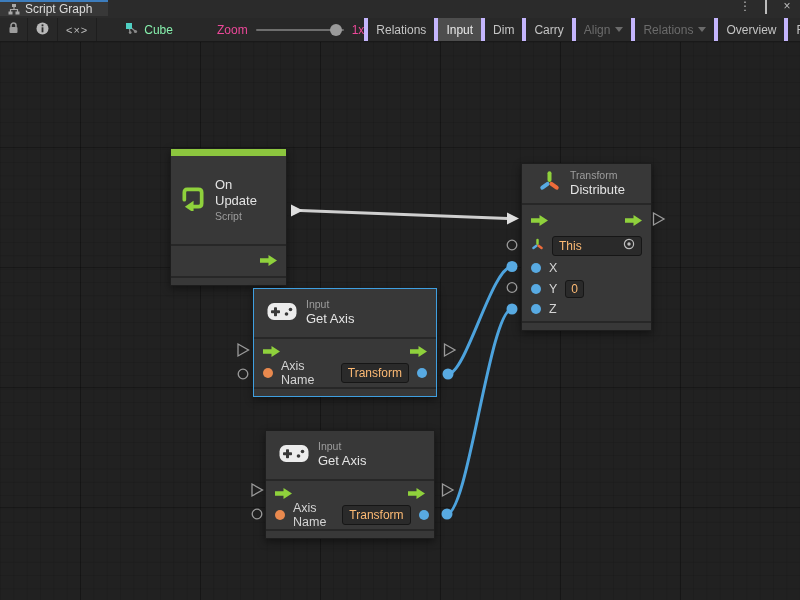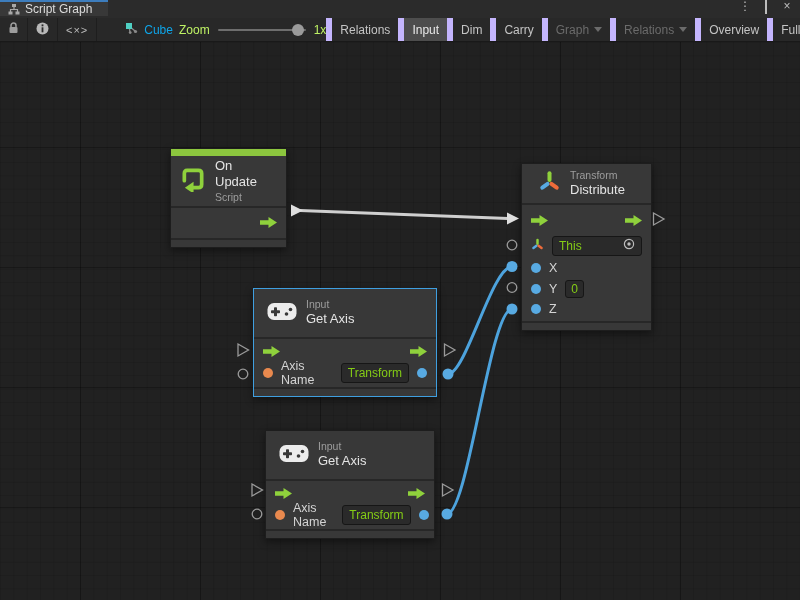--- a/index.html
+++ b/index.html
@@ -14,24 +14,24 @@
   .win-btn { font-size:12px; line-height:1; width:14px; text-align:center; cursor:default; }
   .maximize-box { width:10px; height:9px; border:1px solid #bcbcbc; border-top-width:2px; }
 
   
   .toolbar { height:24px; background:#282828; border-bottom:1px solid #191919; display:flex; align-items:stretch; font-size:12px; color:#c4c4c4; }
   .tbtn { display:flex; align-items:center; justify-content:center; padding:0 8px; border-right:1px solid #1e1e1e; white-space:nowrap; }
   .tbtn.nb { border-right:none; }
   .tbtn.active { background:#4d4d4d; color:#e8e8e8; }
   .tbtn.disabled { color:#6b6b6b; }
   .tbar-right { margin-left:auto; display:flex; align-items:stretch; }
-  .tbar-right .tbtn { border-left:6px solid #c4b5fd; border-right:none; }
+  .tbar-right .tbtn { border-left:4px solid #c4b5fd; border-right:none; }
   .caret { width:0; height:0; border-left:4px solid transparent; border-right:4px solid transparent; border-top:5px solid #6b6b6b; margin-left:5px; }
-  .target-widget { display:flex; align-items:center; gap:5px; margin-left:22px; padding:0 6px; color:#0ea5e9; }
-  .zoom-widget { display:flex; align-items:center; gap:8px; color:#bef264; }
+  .target-widget { display:flex; align-items:center; gap:5px; margin-left:22px; padding:0 6px; color:#86efac; }
+  .zoom-widget { display:flex; align-items:center; gap:8px; margin-left:38px; color:#ec4899; }
   .slider { position:relative; width:88px; height:2px; background:#6e6e6e; border-radius:1px; }
   .slider-knob { position:absolute; top:-5px; right:2px; width:12px; height:12px; border-radius:50%; background:#9a9a9a; }
 
   
   .canvas { position:absolute; left:0; top:42px; width:800px; height:558px; background-color:#212121;
     background-image:
       linear-gradient(rgba(0,0,0,0.28) 1px, transparent 1px),
       linear-gradient(90deg, rgba(0,0,0,0.28) 1px, transparent 1px),
       linear-gradient(rgba(0,0,0,0.10) 1px, transparent 1px),
       linear-gradient(90deg, rgba(0,0,0,0.10) 1px, transparent 1px);
@@ -46,21 +46,21 @@
   .nh-sub { font-size:10.5px; color:#9d9d9d; }
   .nh-title { font-size:13px; color:#e4e4e4; }
   .node-sep { height:2px; background:#272727; }
   .node-footer { height:9px; border-top:2px solid #272727; background:#383838; }
   .row { display:flex; align-items:center; gap:8px; padding:0 9px; }
   .row-label { font-size:12.5px; color:#d4d4d4; }
   .spacer { flex:1; }
   .dot { width:10px; height:10px; border-radius:50%; flex:0 0 auto; }
   .dot.blue { background:#58aae2; }
   .dot.orange { background:#e9894e; }
-  .field { background:#2a2a2a; border:1px solid #161616; border-radius:3px; padding:1px 6px; font-size:12px; color:#84cc16; line-height:16px; }
+  .field { background:#2a2a2a; border:1px solid #161616; border-radius:3px; padding:1px 6px; font-size:12px; color:#fdba74; line-height:16px; }
   .this-field { display:flex; align-items:center; gap:6px; width:94px; justify-content:space-between; }
   .arrow-port svg { display:block; }
 
   
   .wires { position:absolute; inset:0; pointer-events:none; }
 </style>
 </head>
 <body>
 
 <div class="window">
@@ -124,37 +124,37 @@
           <span class="slider-knob"></span>
         </span>
       <span>1x</span>
     </div>
     <div class="tbar-right">
       <div class="tbtn">Relations</div>
       <div class="tbtn active">Input</div>
       <div class="tbtn">Dim</div>
       <div class="tbtn">Carry</div>
       <div class="tbtn disabled">
-          <span>Graph</span>
+          <span>Align</span>
           <span class="caret"></span>
         </div>
       <div class="tbtn disabled">
           <span>Relations</span>
           <span class="caret"></span>
         </div>
       <div class="tbtn">Overview</div>
       <div class="tbtn nb">Full Screen</div>
     </div>
   </div>
 
   <div class="canvas">
 
     <div class="node" style="left:170px; top:106px; width:117px;">
       <div style="height:7px; background:#8cc63e;"></div>
-      <div class="node-header" style="padding:2px 9px;">
+      <div class="node-header" style="padding:21px 9px;">
         <span>
           <svg width="26" height="26" viewBox="0 0 24 24">
               <path d="M6.5 4 H17 Q20 4 20 7 V17 Q20 20 17 20 H12.5 M6.5 4 Q4 4 4 7 V13.5" stroke="#8fd13c" stroke-width="3.4" fill="none" stroke-linecap="round"></path>
               <polygon points="12.5,14.5 12.5,25.5 4.5,20" fill="#8fd13c"></polygon>
             </svg>
         </span>
         <div class="nh-text">
           <span class="nh-title">On Update</span>
           <span class="nh-sub">Script</span>
         </div>

